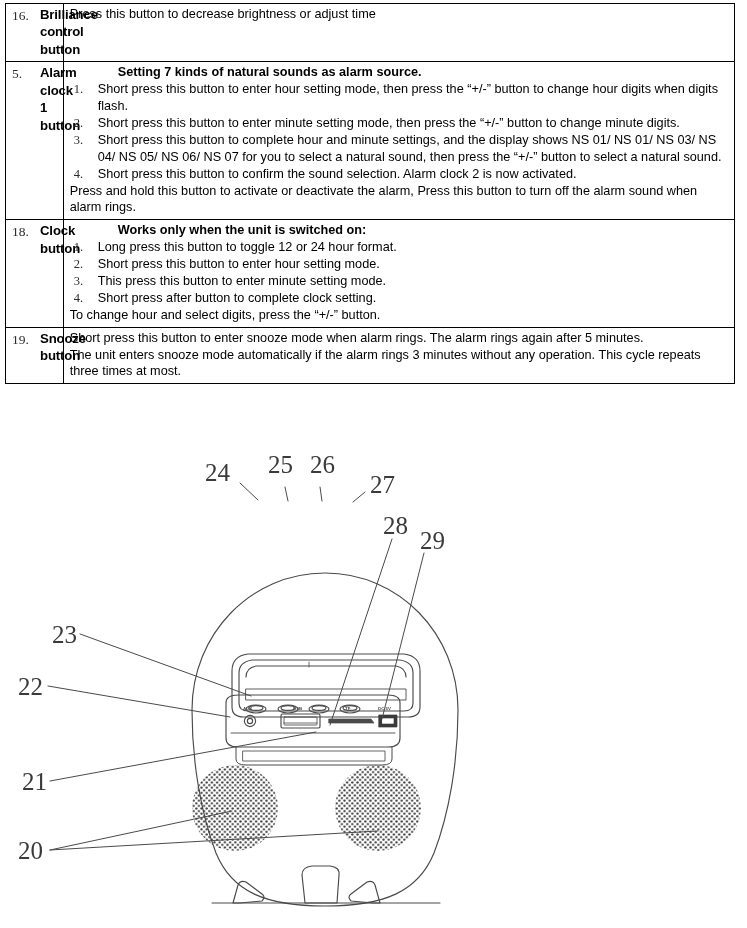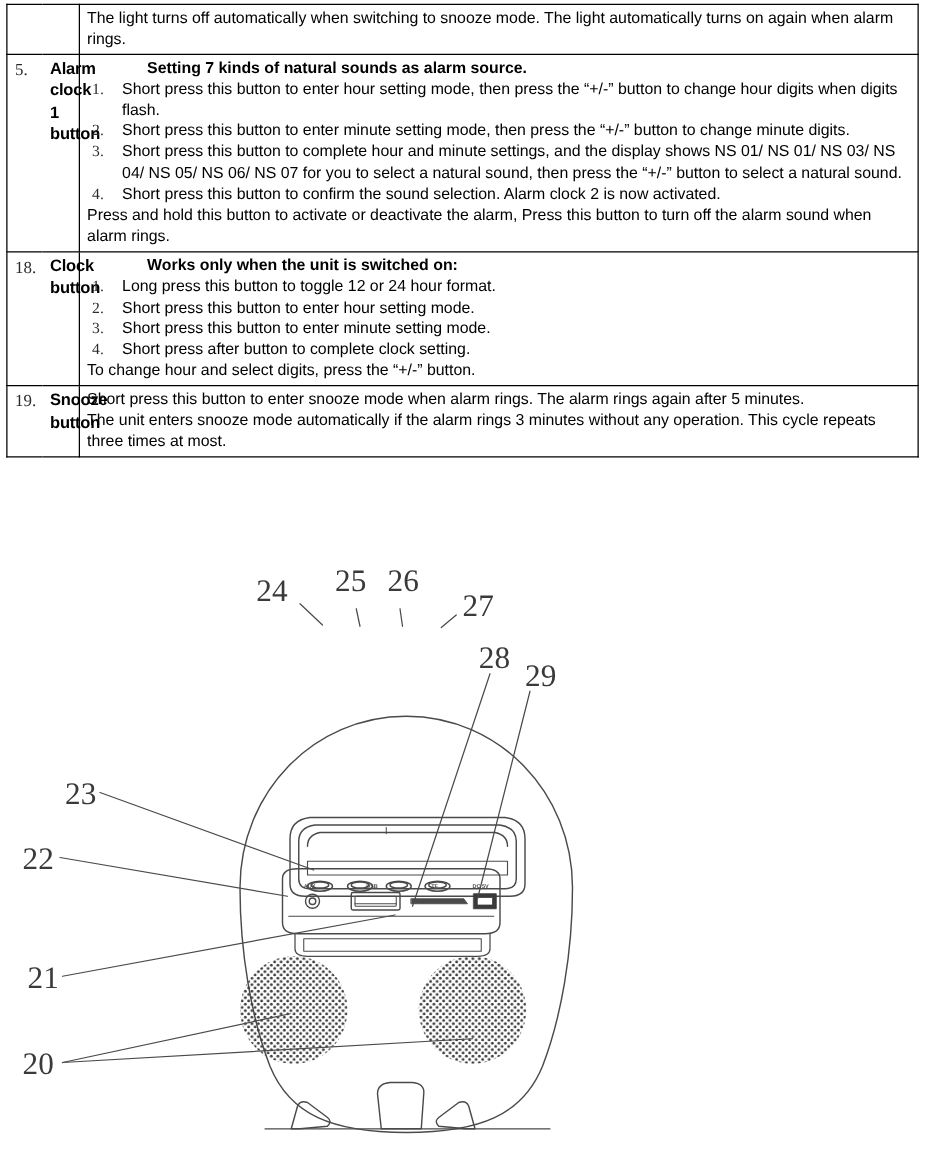--- a/index.html
+++ b/index.html
@@ -105,32 +105,32 @@
     fill: #4a4a4a;
     font-weight: bold;
   }
 </style>
 </head>
 <body>
 
 <table class="manual-table">
   <tbody>
 
+
     <tr>
       <td class="col-num cell-label" colspan="2">
         <div class="label-wrap">
-          <span class="n"></span>
-          <span class="t"></span>
+          <span class="n">16.</span>
+          <span class="t">Brilliance control button</span>
         </div>
       </td>
       <td class="col-desc desc">
-        <p>The light turns off automatically when switching to snooze mode. The light automatically turns on again when alarm rings.</p>
+        <p>Press this button to decrease brightness or adjust time</p>
       </td>
     </tr>
-
 
     <tr>
       <td class="col-num cell-label" colspan="2">
         <div class="label-wrap">
           <span class="n">5.</span>
           <span class="t">Alarm clock 1 button</span>
         </div>
       </td>
       <td class="col-desc desc">
         <p class="bold">Setting 7 kinds of natural sounds as alarm source.</p>
@@ -149,21 +149,21 @@
         <div class="label-wrap">
           <span class="n">18.</span>
           <span class="t">Clock button</span>
         </div>
       </td>
       <td class="col-desc desc">
         <p class="bold">Works only when the unit is switched on:</p>
         <ol class="steps">
           <li><span class="mk">1.</span><span>Long press this button to toggle 12 or 24 hour format.</span></li>
           <li><span class="mk">2.</span><span>Short press this button to enter hour setting mode.</span></li>
-          <li><span class="mk">3.</span><span>Short press this button to enter minute setting mode.</span></li>
+          <li><span class="mk">3.</span><span>This press this button to enter minute setting mode.</span></li>
           <li><span class="mk">4.</span><span>Short press after button to complete clock setting.</span></li>
         </ol>
         <p>To change hour and select digits, press the “+/-” button.</p>
       </td>
     </tr>
 
     <tr>
       <td class="col-num cell-label" colspan="2">
         <div class="label-wrap">
           <span class="n">19.</span>

